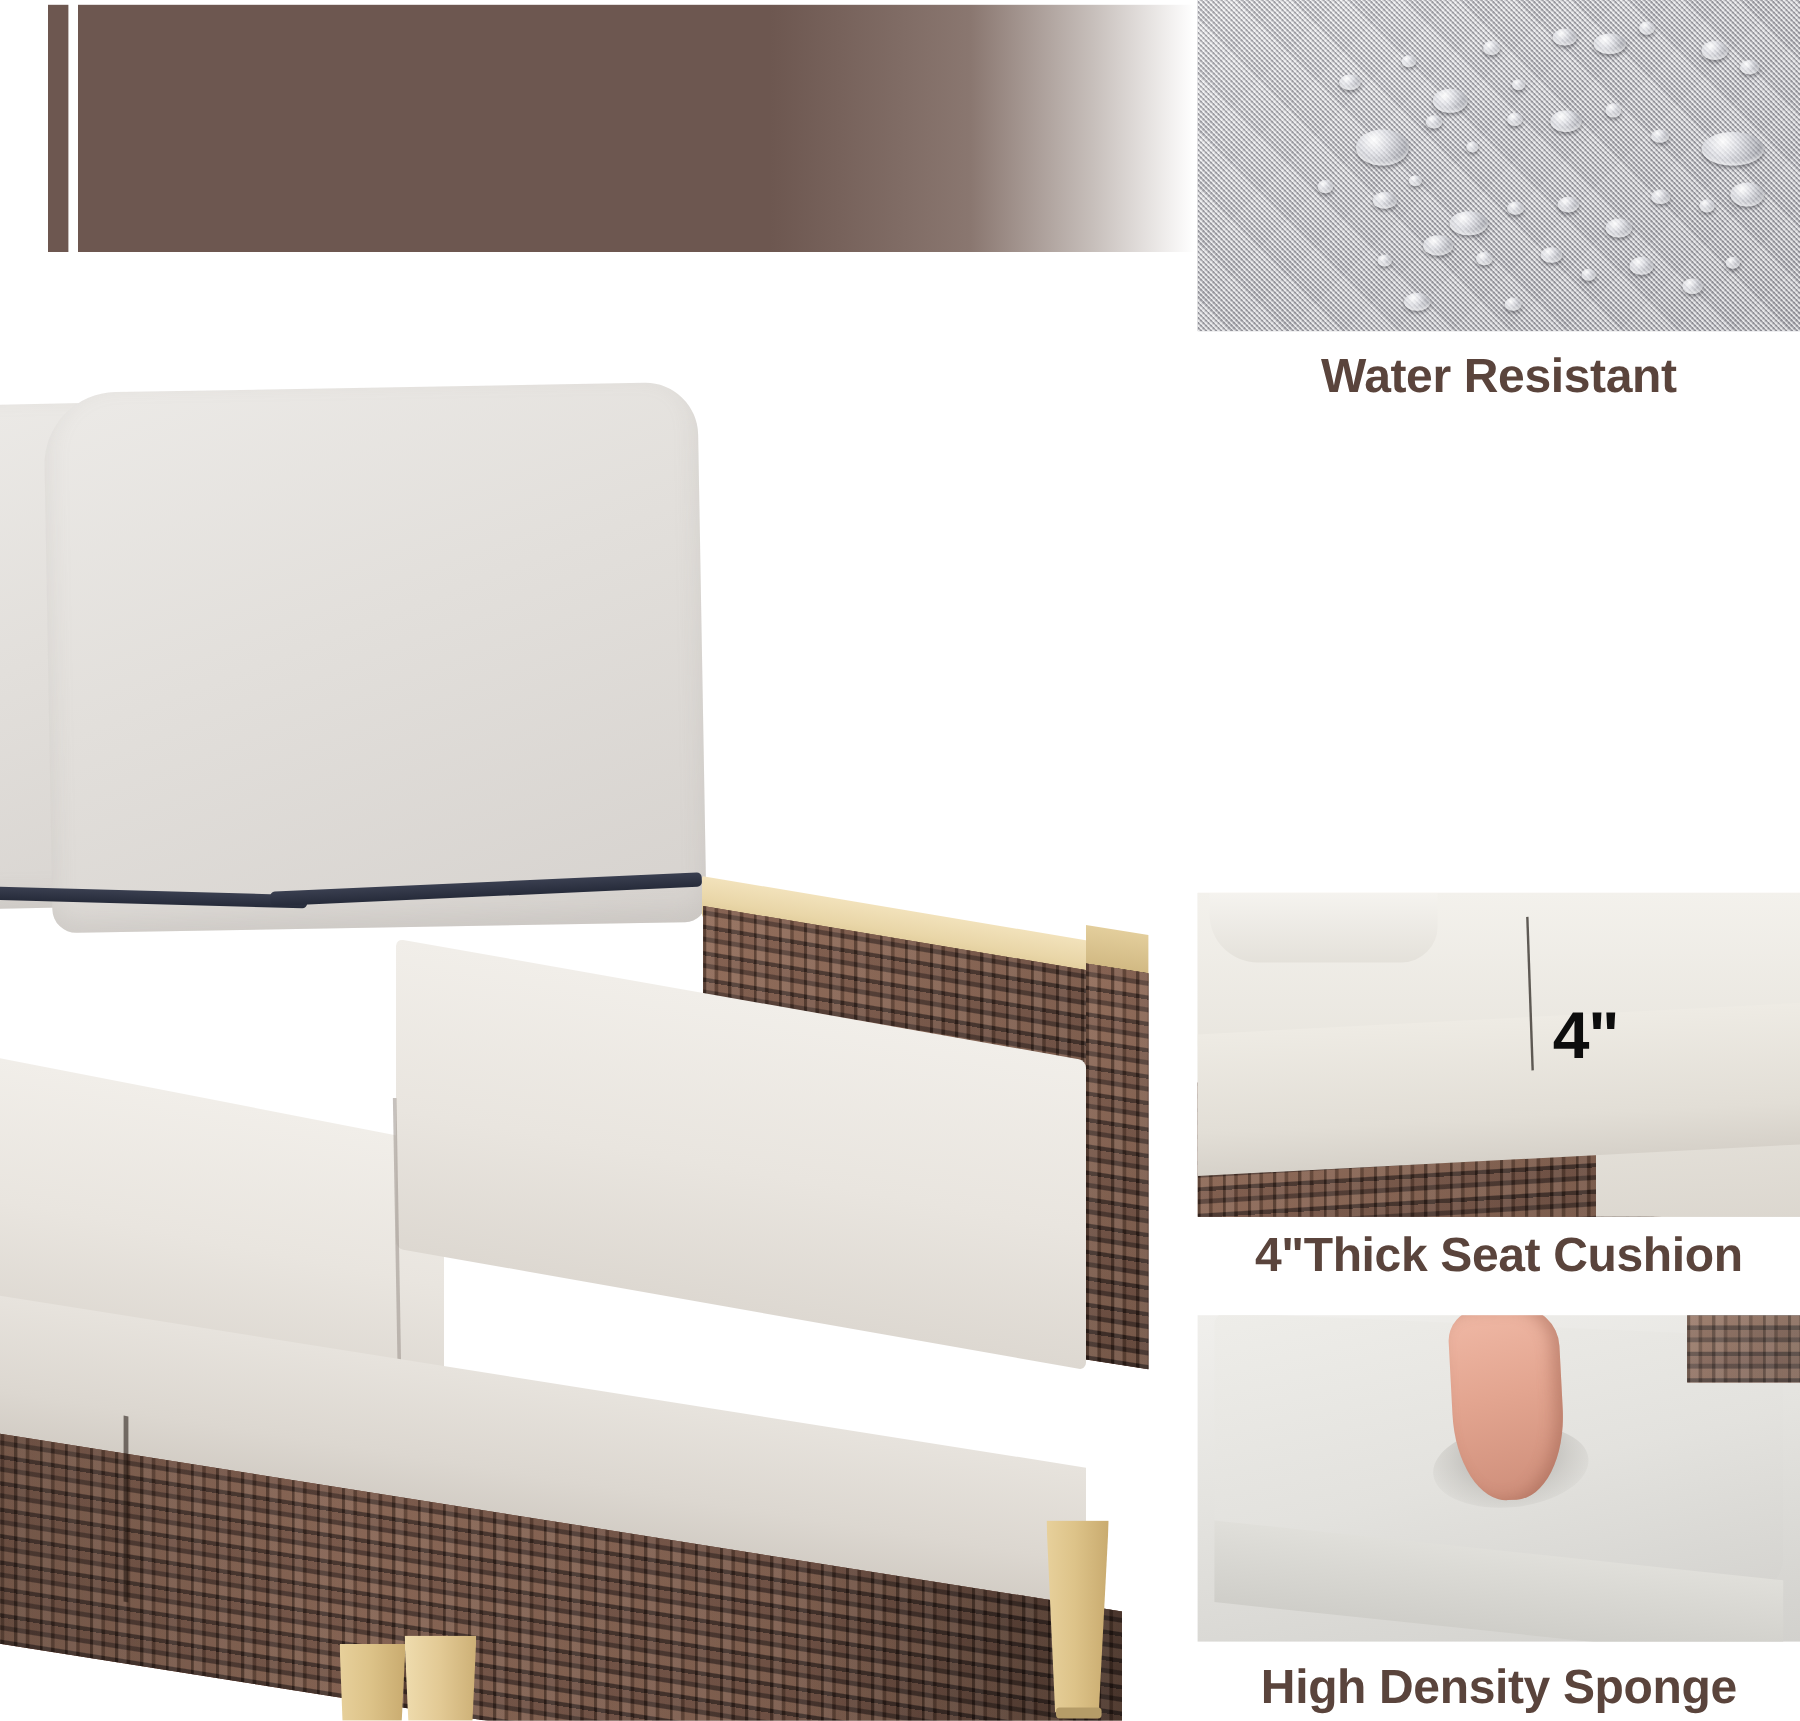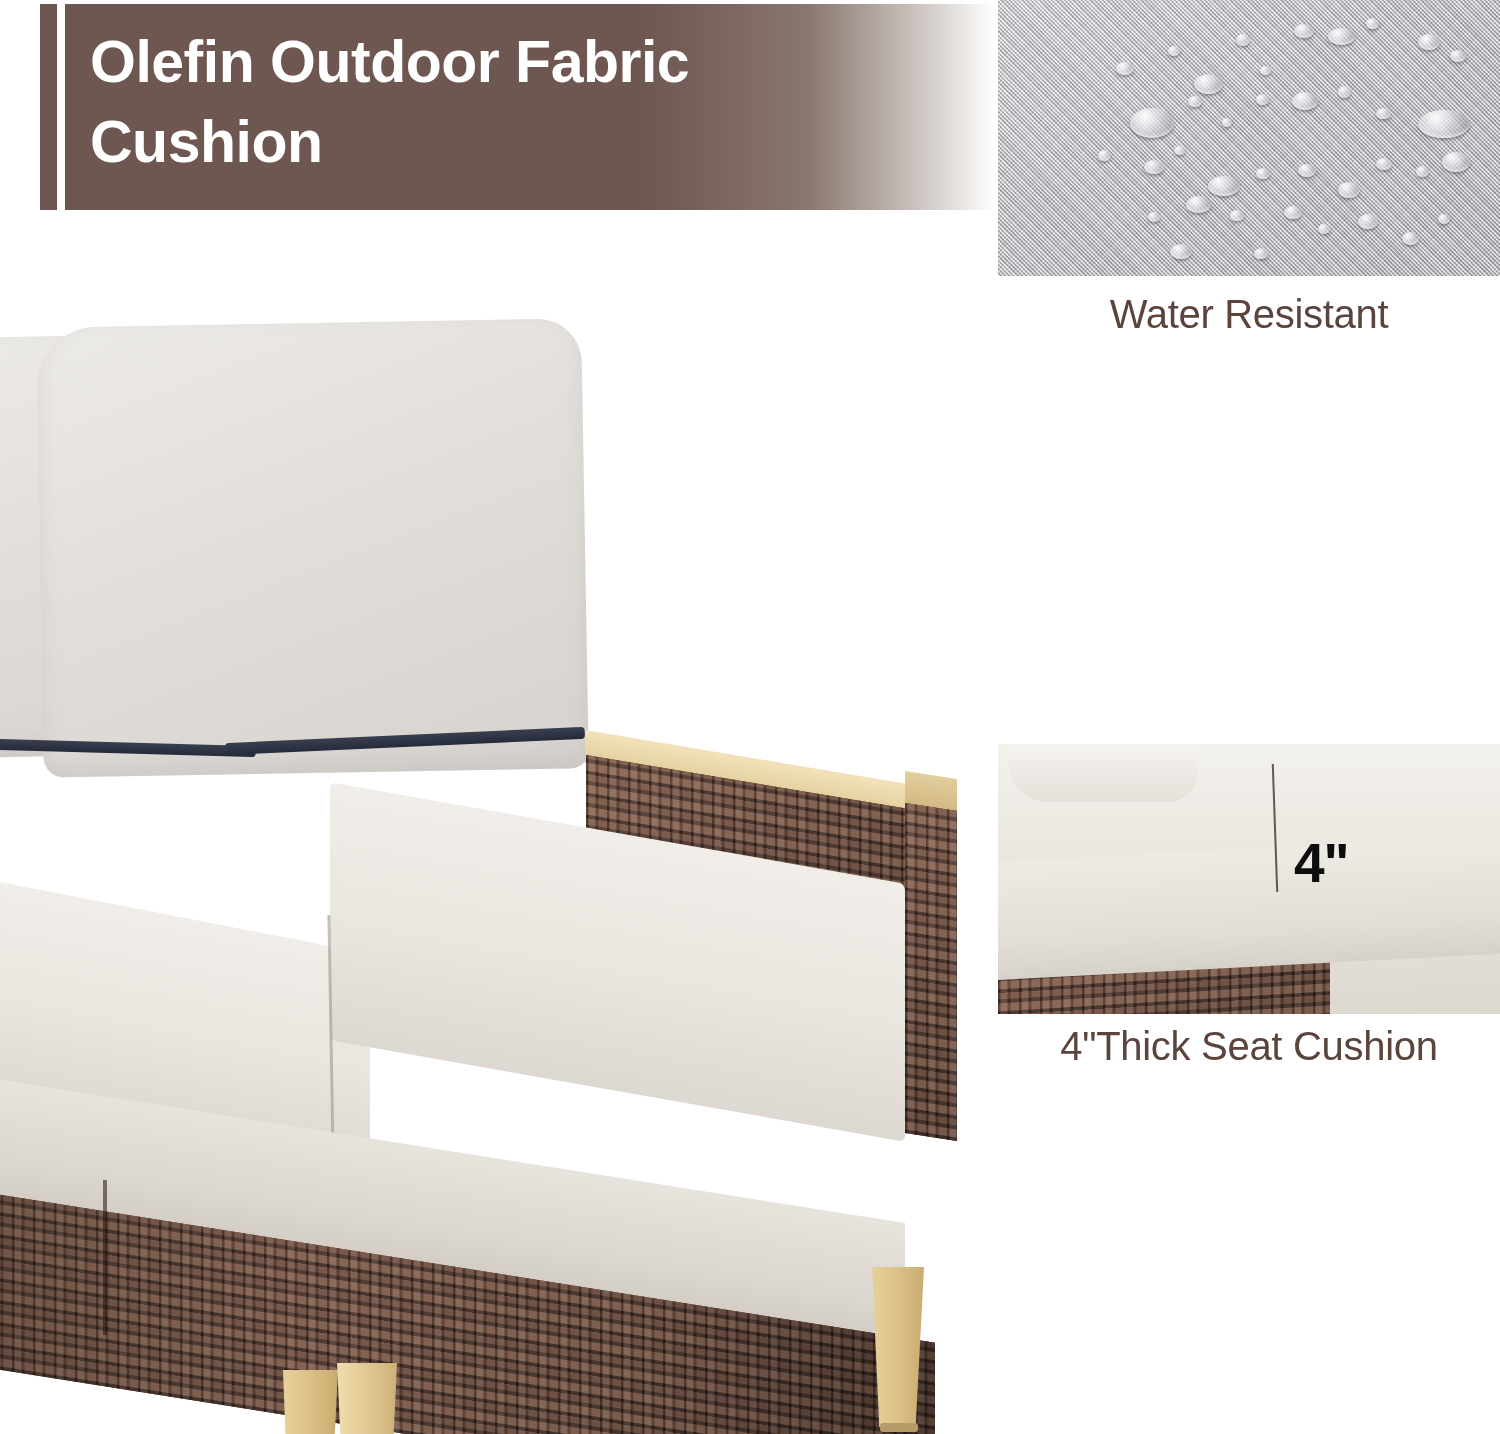--- a/index.html
+++ b/index.html
@@ -231,21 +231,21 @@
   }
   .panel-photo {
     position: relative;
     width: 100%;
     overflow: hidden;
     background: #d9d9da;
   }
   .panel-caption {
     text-align: center;
     color: #5a443c;
-    font-weight: normal;
+    font-weight: bold;
     font-size: 40px;
     line-height: 48px;
     letter-spacing: -0.3px;
     white-space: pre-line;
   }
 
   
   .p1 { top: 0; }
   .p1 .panel-photo { height: 276px; }
   .fabric-weave {
@@ -423,22 +423,20 @@
   }
   .p4 .caption-wrap { padding-top: 14px; }
 </style>
 </head>
 <body>
 
 <div class="page">
 
   <div class="header-accent-bar"></div>
   <div class="header-banner"></div>
-  <div class="header-title">Olefin Outdoor Fabric
-Cushion</div>
 
   <div class="hero">
     <div class="hero-floor-shadow"></div>
 
     <div class="back-cushion bc-left"></div>
     <div class="back-cushion bc-right"></div>
     <div class="piping piping-a"></div>
     <div class="piping piping-b"></div>
 
     <div class="armrest-top"></div>
@@ -518,14 +516,26 @@
       <div class="p3-rattan-mask"></div>
       <div class="p3-cushion-band"></div>
       <div class="measure-line"></div>
       <div class="measure-label">4"</div>
     </div>
     <div class="caption-wrap">
       <div class="panel-caption">4"Thick Seat Cushion</div>
     </div>
   </div>
 
+  <div class="panel p4">
+    <div class="panel-photo">
+      <div class="p4-cushion"></div>
+      <div class="p4-cushion-side"></div>
+      <div class="p4-dimple"></div>
+      <div class="p4-hand"></div>
+      <div class="rattan p4-rattan-corner"></div>
+    </div>
+    <div class="caption-wrap">
+      <div class="panel-caption">High Density Sponge</div>
+    </div>
+  </div>
 
 </div>
 
 </body></html>

